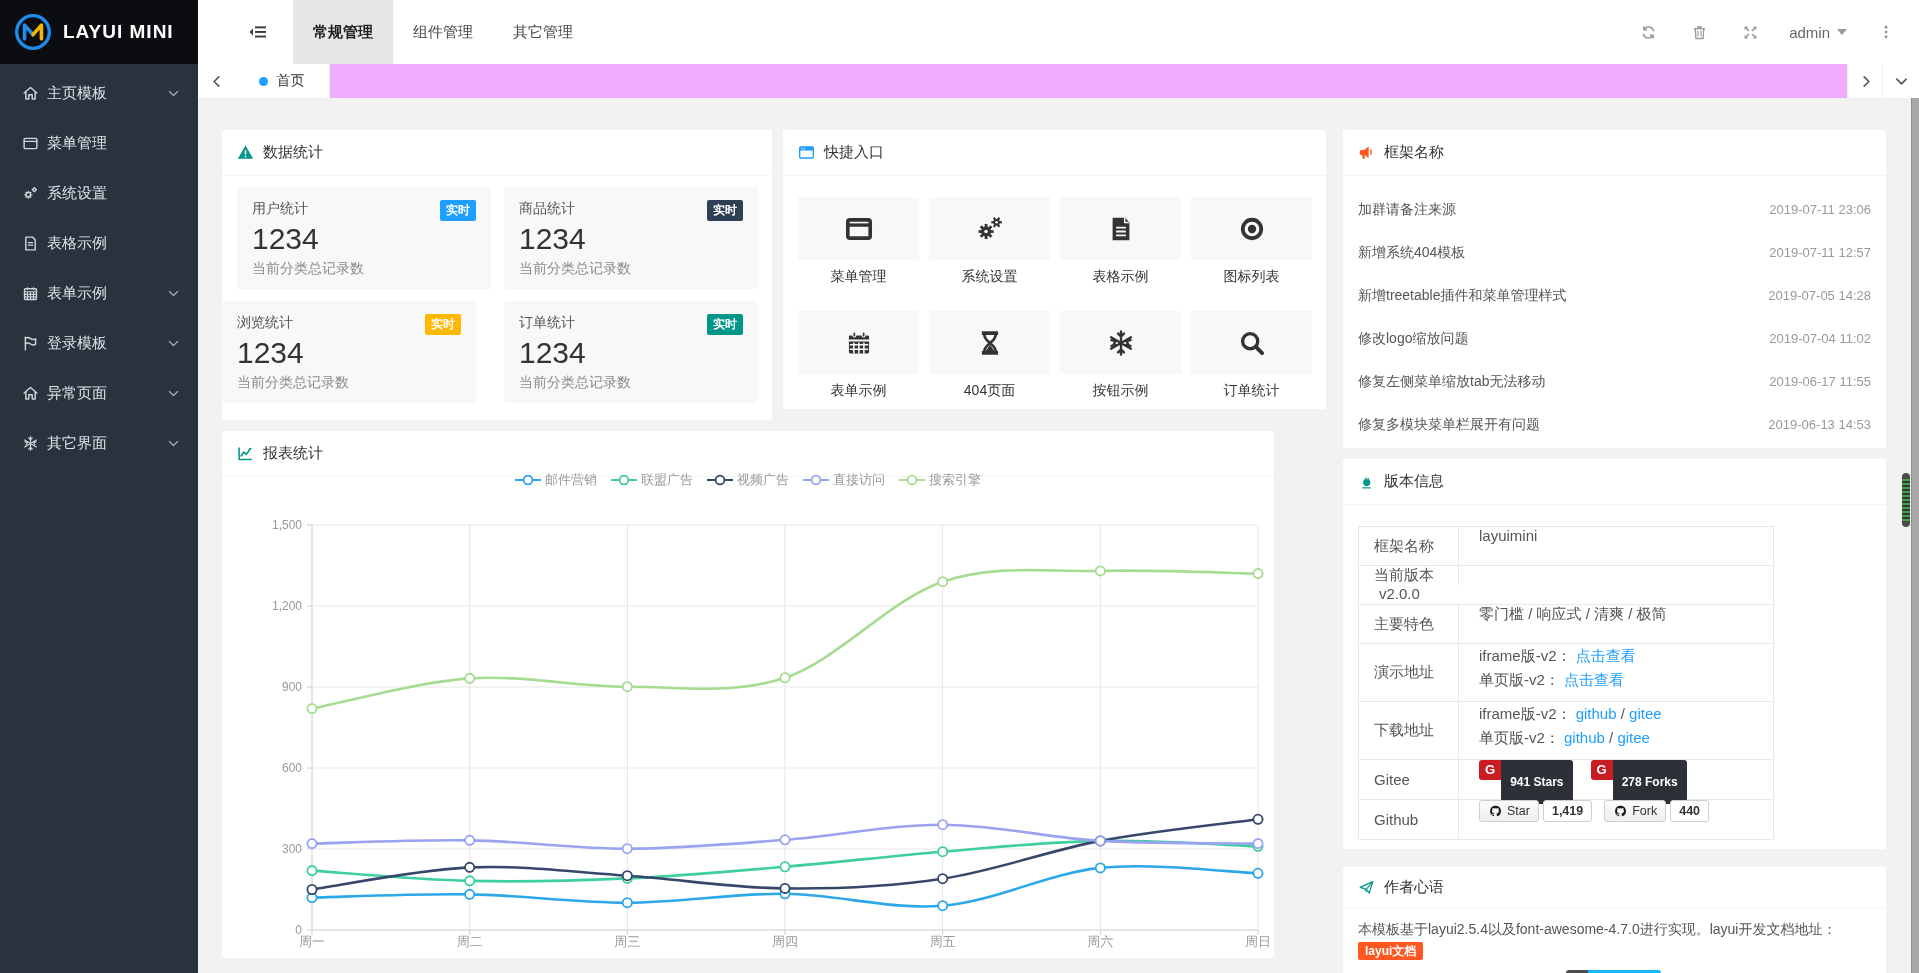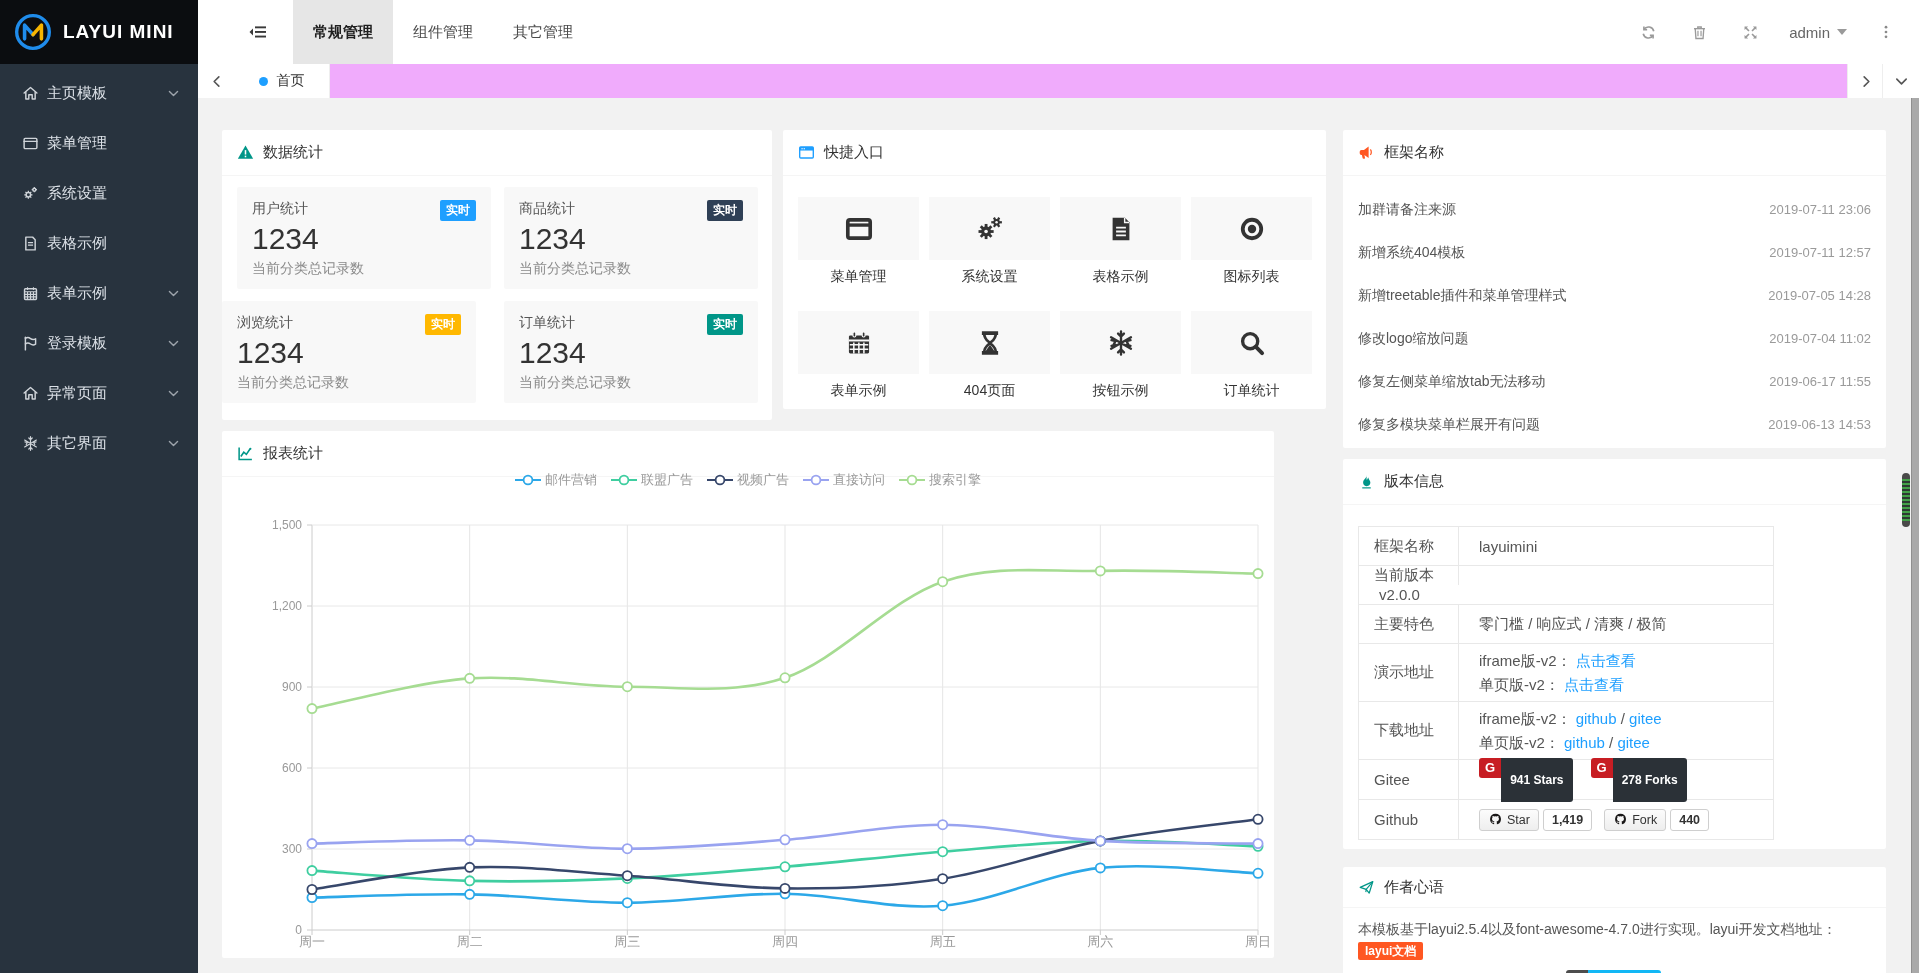--- a/index.html
+++ b/index.html
@@ -45,21 +45,21 @@
 .q-box{position:absolute;width:121px;height:63px;background:#f8f8f8;display:flex;align-items:center;justify-content:center;cursor:pointer;}
 .q-label{position:absolute;width:121px;text-align:center;font-size:14px;color:#333;}
 
 .n-row{height:43px;display:flex;align-items:center;justify-content:space-between;padding:0 15px;}
 .n-text{font-size:14px;color:#555;}
 .n-time{font-size:13px;color:#9a9a9a;}
 
 #vtable{position:absolute;left:15px;top:67px;width:416px;border:1px solid #e8e8e8;border-bottom:none;box-sizing:border-box;}
 .v-row{display:flex;border-bottom:1px solid #e8e8e8;}
 .v-label{width:100px;border-right:1px solid #e8e8e8;display:flex;align-items:center;padding-left:15px;font-size:15px;color:#555;box-sizing:border-box;flex:none;}
-.v-val{flex:1;display:flex;flex-direction:column;justify-content:center;padding-left:20px;font-size:15px;color:#555;}
+.v-val{flex:1;display:flex;flex-direction:column;padding-left:20px;font-size:15px;color:#555;}
 .v-val a{color:#1E9FFF;text-decoration:none;}
 .v-line{line-height:24px;}
 .gitee-badge{display:inline-flex;margin-right:18px;font-weight:bold;}
 .gitee-l{background:#c71d23;color:#fff;padding:0 6px;height:20px;line-height:20px;border-radius:3px 0 0 3px;font-size:13px;display:flex;align-items:center;}
 .gitee-r{background:#2b3137;color:#fff;padding:12px 9px;height:20px;line-height:20px;border-radius:0 3px 3px 0;font-size:12px;}
 .gh-group{display:inline-flex;align-items:center;margin-right:12px;}
 .gh-btn{display:inline-flex;align-items:center;gap:4px;border:1px solid #cfcfcf;background:linear-gradient(#fcfcfc,#eee);padding:0 8px;height:20px;font-size:12.5px;font-weight:normal;color:#333;border-radius:3px;}
 .gh-count{display:inline-flex;align-items:center;border:1px solid #cfcfcf;background:#fff;padding:0 8px;height:20px;font-size:12.5px;font-weight:bold;color:#333;border-radius:3px;margin-left:4px;}
 
 #card-author .card-h{height:40px;}

